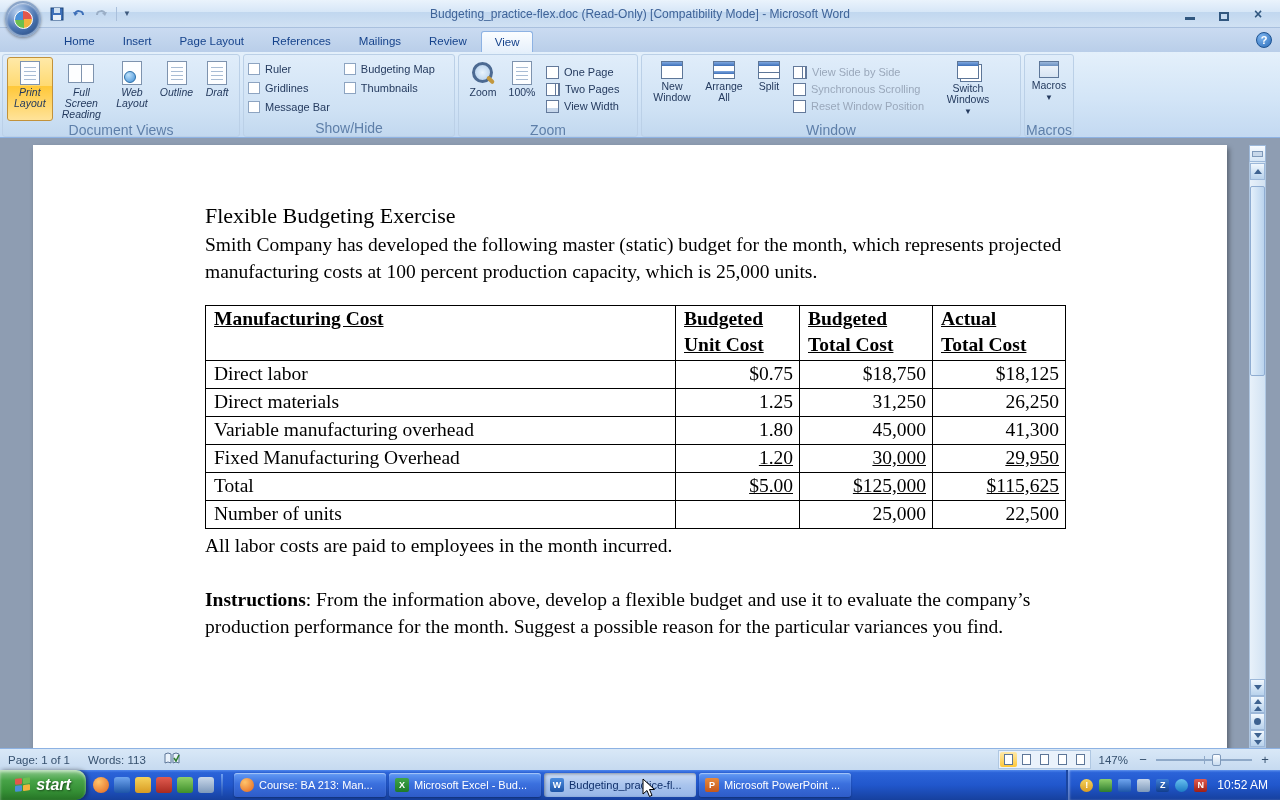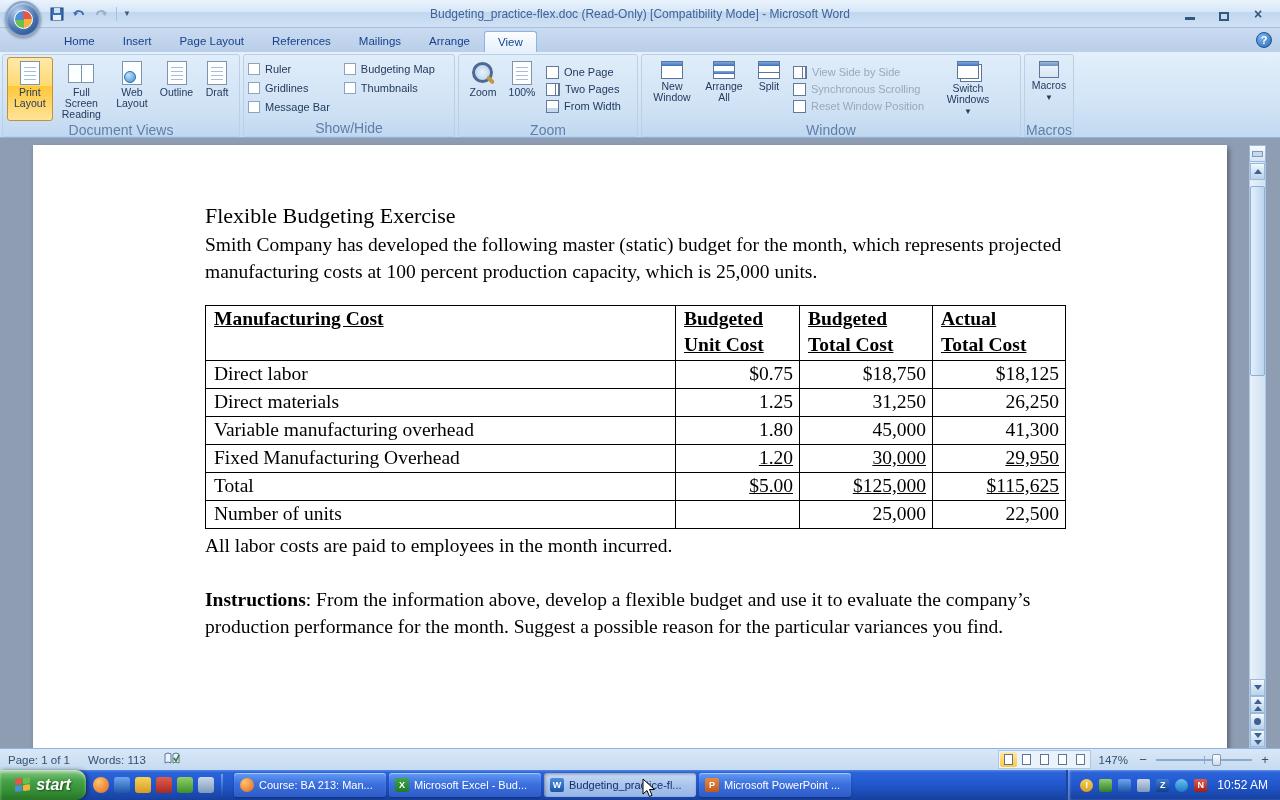--- a/index.html
+++ b/index.html
@@ -210,29 +210,29 @@
       <span class="wc cls">×</span>
     </div>
   </div>
 
   <div class="tabrow">
     <div class="tab">Home</div>
     <div class="tab">Insert</div>
     <div class="tab">Page Layout</div>
     <div class="tab">References</div>
     <div class="tab">Mailings</div>
-    <div class="tab">Arrange</div>
+    <div class="tab">Review</div>
     <div class="tab active">View</div>
     <div class="help-btn">?</div>
   </div>
 
   <div class="ribbon">
 
     <div class="group" style="width:238px">
-      <div class="gc" style="justify-content:space-between;">
+      <div class="gc" style="justify-content:space-between;font-style:italic;">
         <div class="bigbtn selected" style="width:46px">
           <span class="ipage"></span>
           <span class="lbl">Print Layout</span>
         </div>
         <div class="bigbtn" style="width:58px">
           <span class="ifsr"></span>
           <span class="lbl">Full Screen Reading</span>
         </div>
         <div class="bigbtn" style="width:44px">
           <span class="iweb"></span>
@@ -294,21 +294,21 @@
           <div class="smallbtn">
               <span class="mini"></span>
               <span>One Page</span>
             </div>
           <div class="smallbtn">
               <span class="mini mini2"></span>
               <span>Two Pages</span>
             </div>
           <div class="smallbtn">
               <span class="mini miniw"></span>
-              <span>From Width</span>
+              <span>View Width</span>
             </div>
         </div>
       </div>
       <div class="glabel">Zoom</div>
     </div>
 
     <div class="group" style="width:380px">
       <div class="gc">
         <div class="bigbtn" style="width:52px">
           <span class="iwin"></span>

